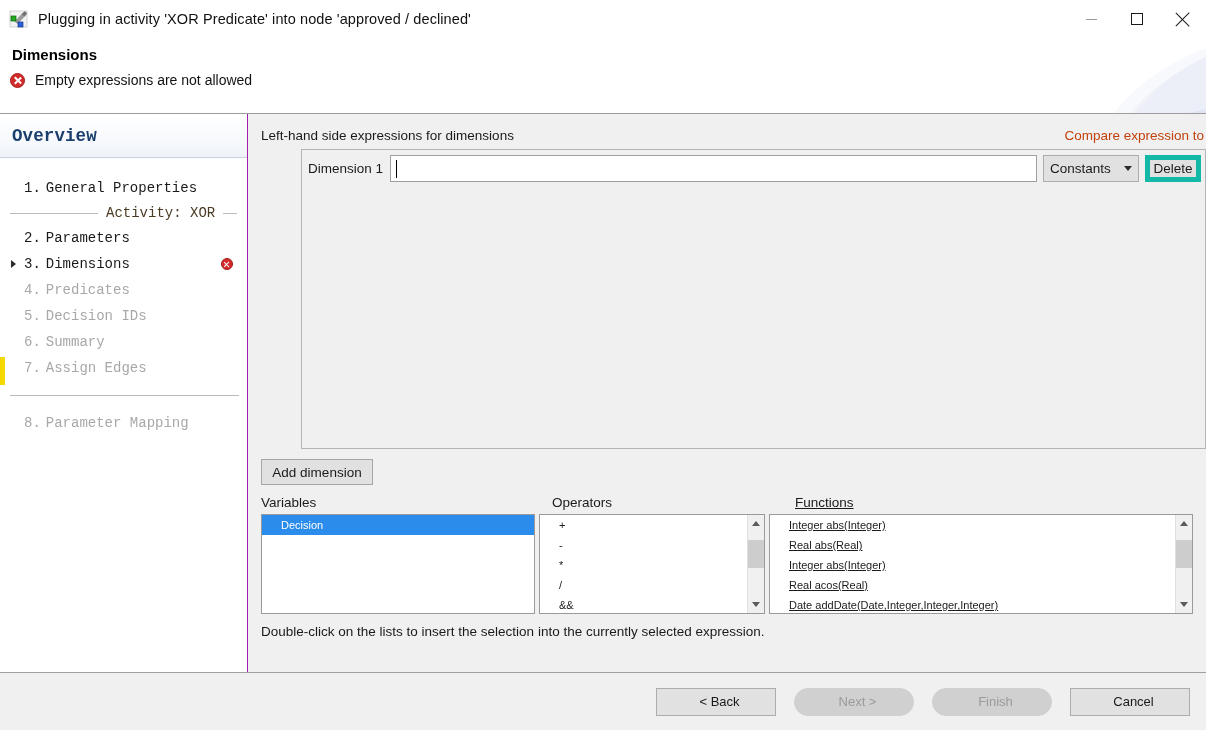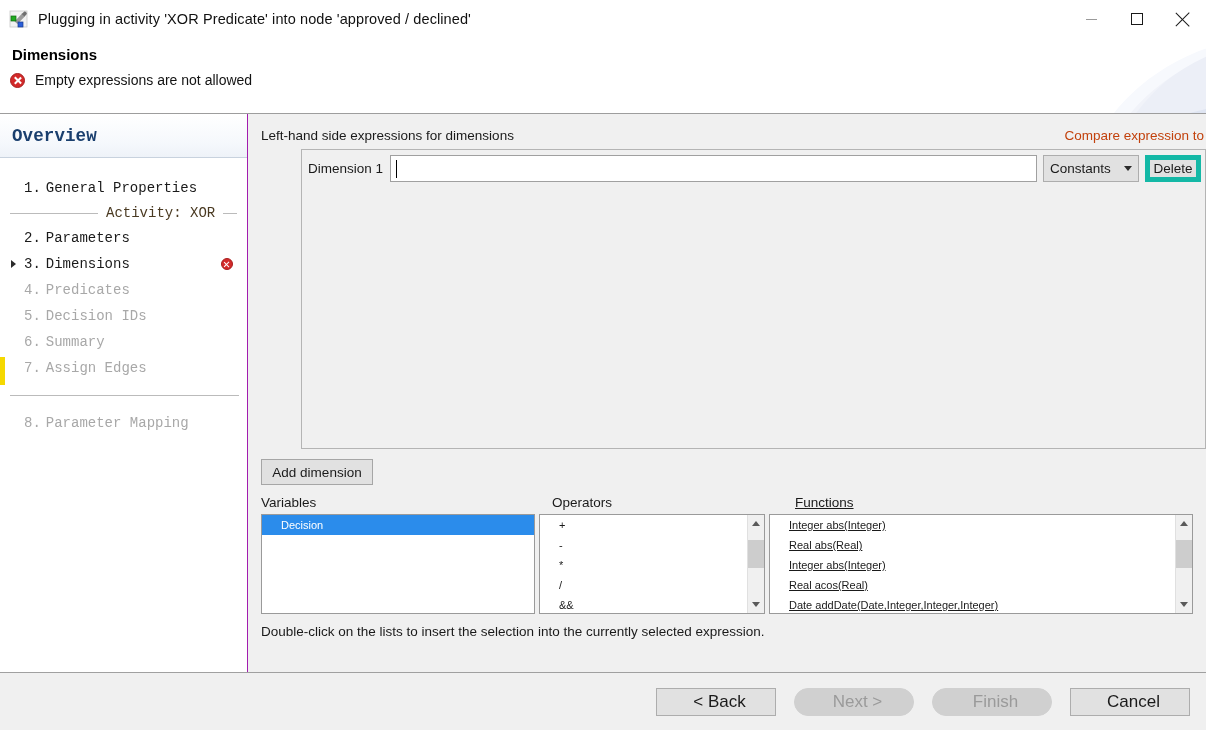--- a/index.html
+++ b/index.html
@@ -398,21 +398,21 @@
     border-top: 1px solid #a0a0a0;
     display: flex; align-items: center; justify-content: flex-end;
     padding-right: 16px;
     gap: 18px;
   }
   .fbtn {
     width: 120px; height: 28px;
     background: #e1e1e1;
     border: 1px solid #adadad;
     display: flex; align-items: center; justify-content: center;
-    font-size: 17px;
+    font-size: 13px;
     color: #1a1a1a;
     padding-left: 7px;
   }
   .fbtn.disabled {
     background: #d0d0d0;
     border-color: #d0d0d0;
     color: #9a9a9a;
     border-radius: 14px;
   }
 </style>

